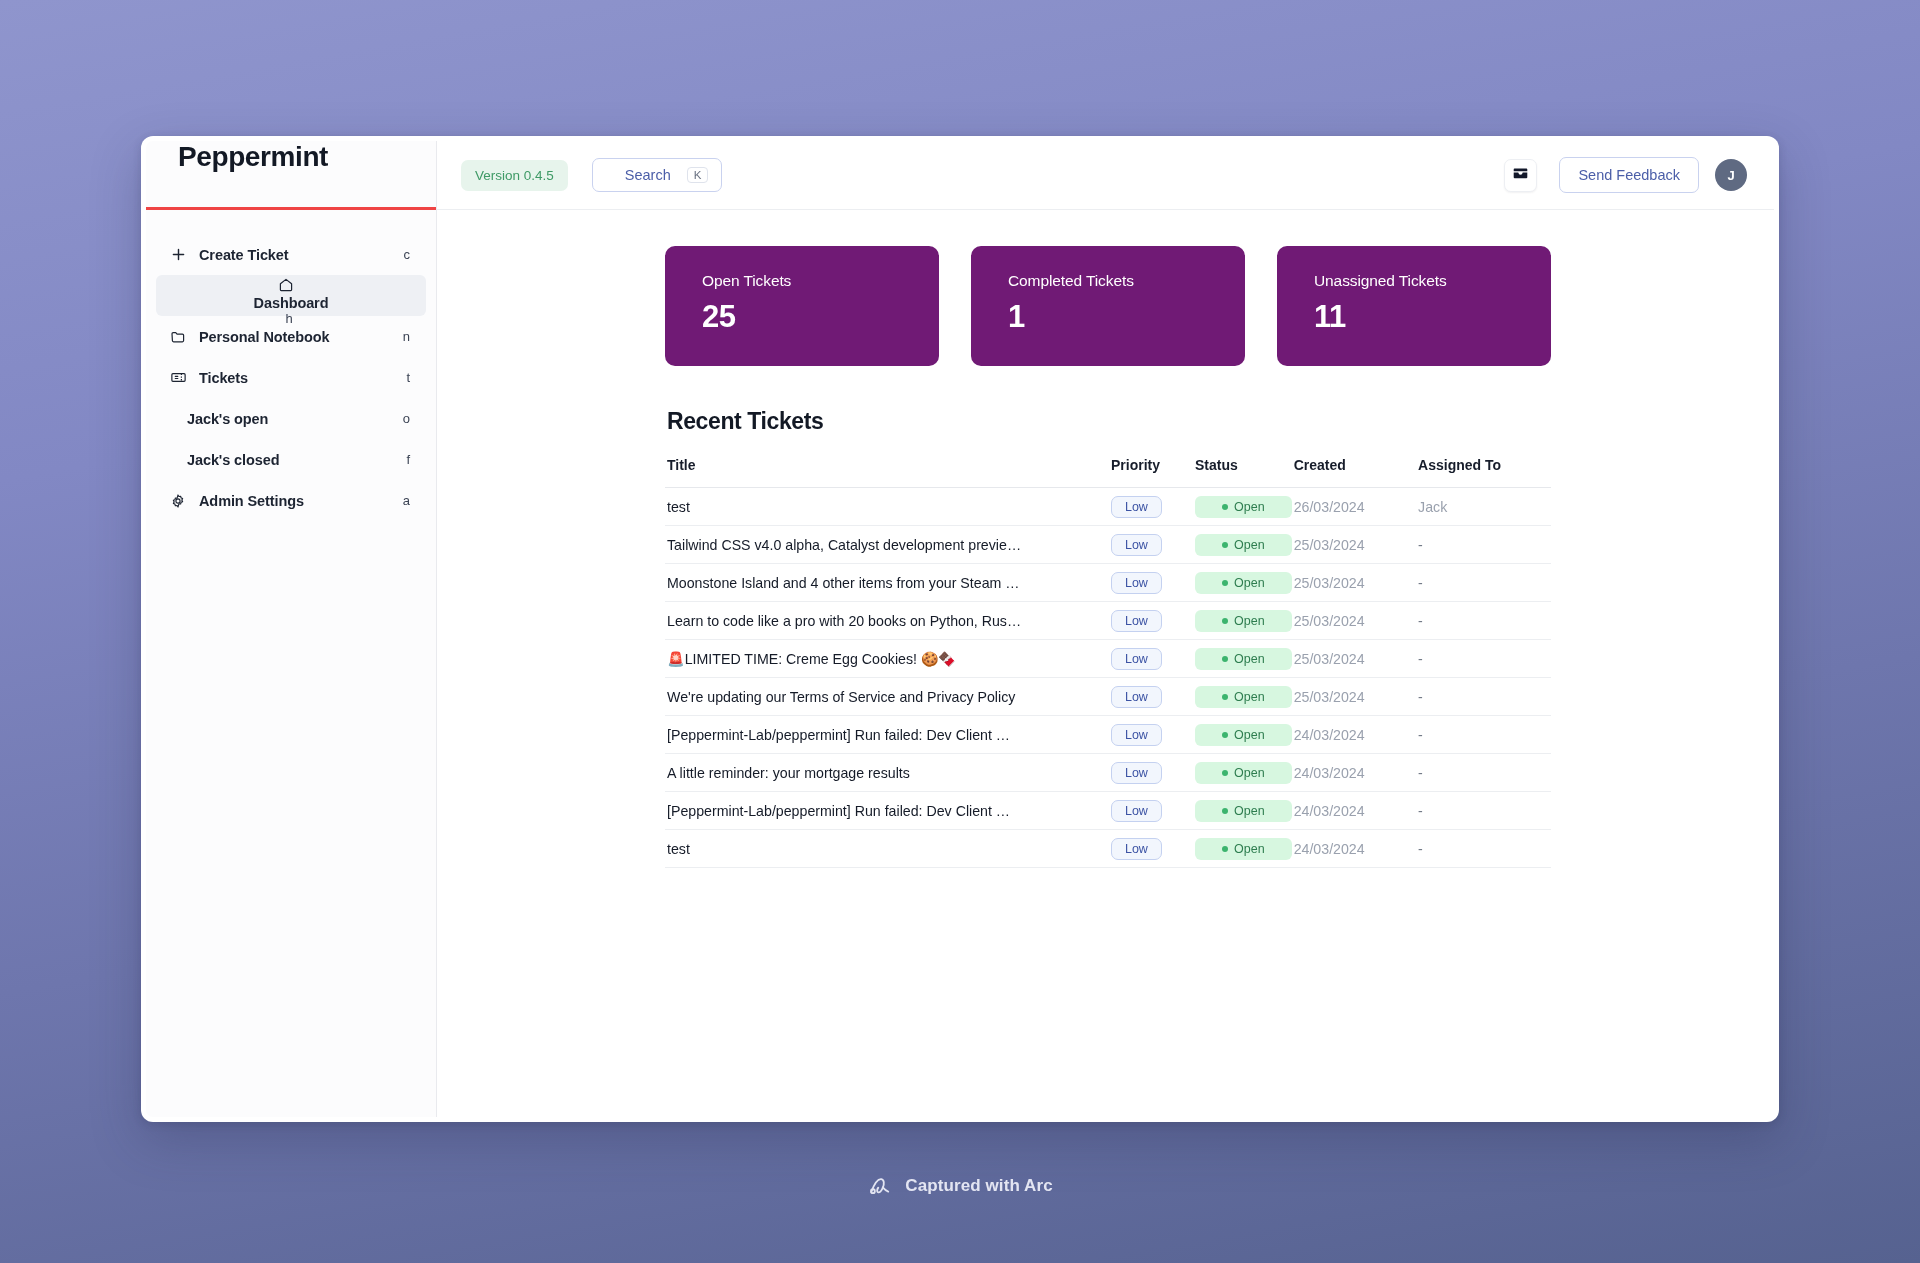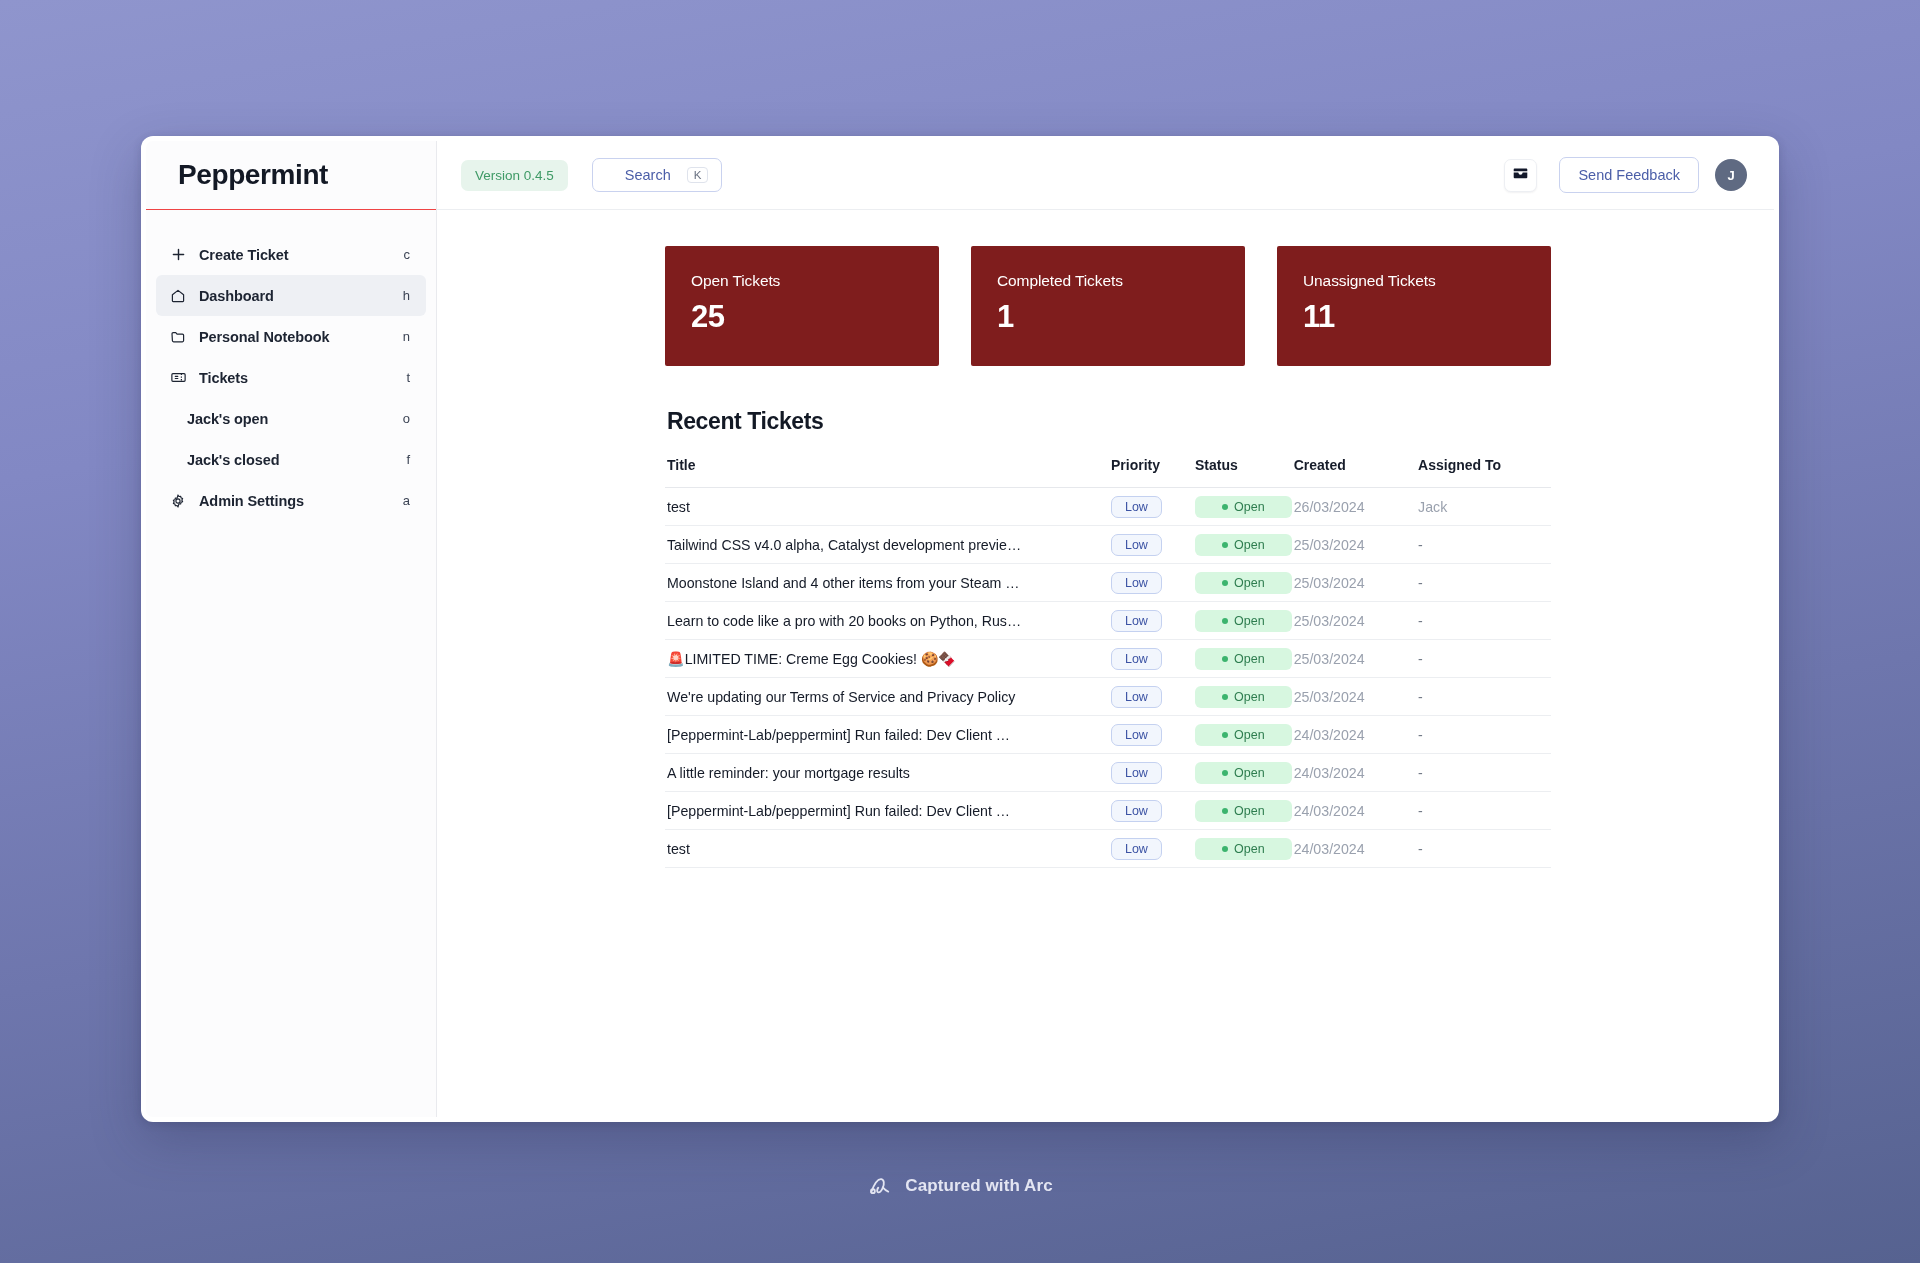--- a/index.html
+++ b/index.html
@@ -30,39 +30,39 @@
   .sidebar {
     width: 291px;
     flex: 0 0 291px;
     background: #fcfcfd;
     border-right: 1px solid #e9eaee;
     display: flex;
     flex-direction: column;
   }
   .brand {
     height: 69px;
-    display: flex; align-items: center;
+    display: flex; align-items: flex-start;
     padding-left: 32px;
-    border-bottom: 1px solid #ef4444;
+    border-bottom: 3px solid #ef4444;
   }
   .brand-title {
     font-size: 28px; font-weight: 700; color: #131925;
     letter-spacing: -0.4px;
   }
   .nav { padding-top: 24px; }
   .nav-item {
     display: flex; align-items: center;
     height: 41px;
     margin: 0 10px;
     padding: 0 12px;
     border-radius: 6px;
     cursor: pointer;
     color: #1d2432;
   }
-  .nav-item.active { background: #eef0f4; }
+  .nav-item.active { background: #eef0f4; flex-direction: column; }
   .nav-ico {
     width: 20px; height: 20px;
     flex: 0 0 20px;
     display: flex; align-items: center; justify-content: center;
     color: #1d2432;
     margin-right: 11px;
   }
   .nav-ico svg { display: block; }
   .nav-label {
     font-size: 14.5px; font-weight: 600;
@@ -148,23 +148,23 @@
     padding: 36px 0 0 0;
     overflow: hidden;
   }
   .inner { width: 886px; margin-left: 228px; }
 
   
   .cards { display: flex; gap: 32px; }
   .card {
     flex: 1;
     height: 120px;
-    background: #7f1d1d;
-    border-radius: 2px;
-    padding: 26px 26px 0 26px;
+    background: #701a75;
+    border-radius: 10px;
+    padding: 26px 26px 0 37px;
     color: #fff;
   }
   .card-label { font-size: 15.5px; font-weight: 500; letter-spacing: -0.1px; }
   .card-value { font-size: 31px; font-weight: 700; margin-top: 9px; letter-spacing: -0.5px; }
 
   .section-title {
     font-size: 23px; font-weight: 700; color: #131925;
     margin: 42px 0 0 2px;
     letter-spacing: -0.4px;
   }

